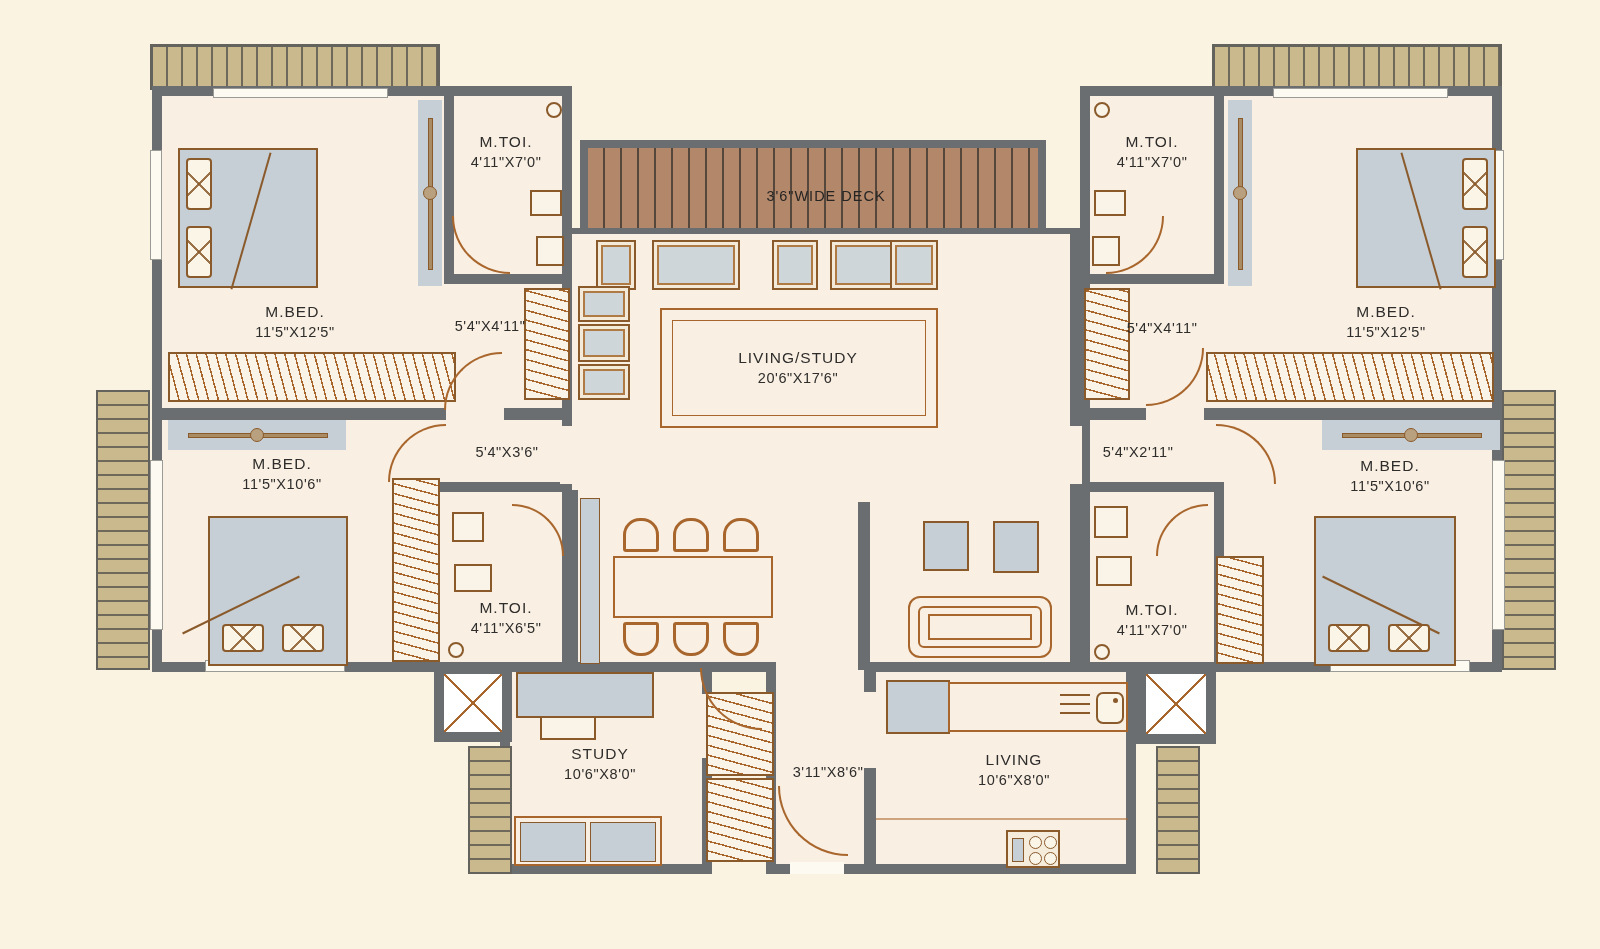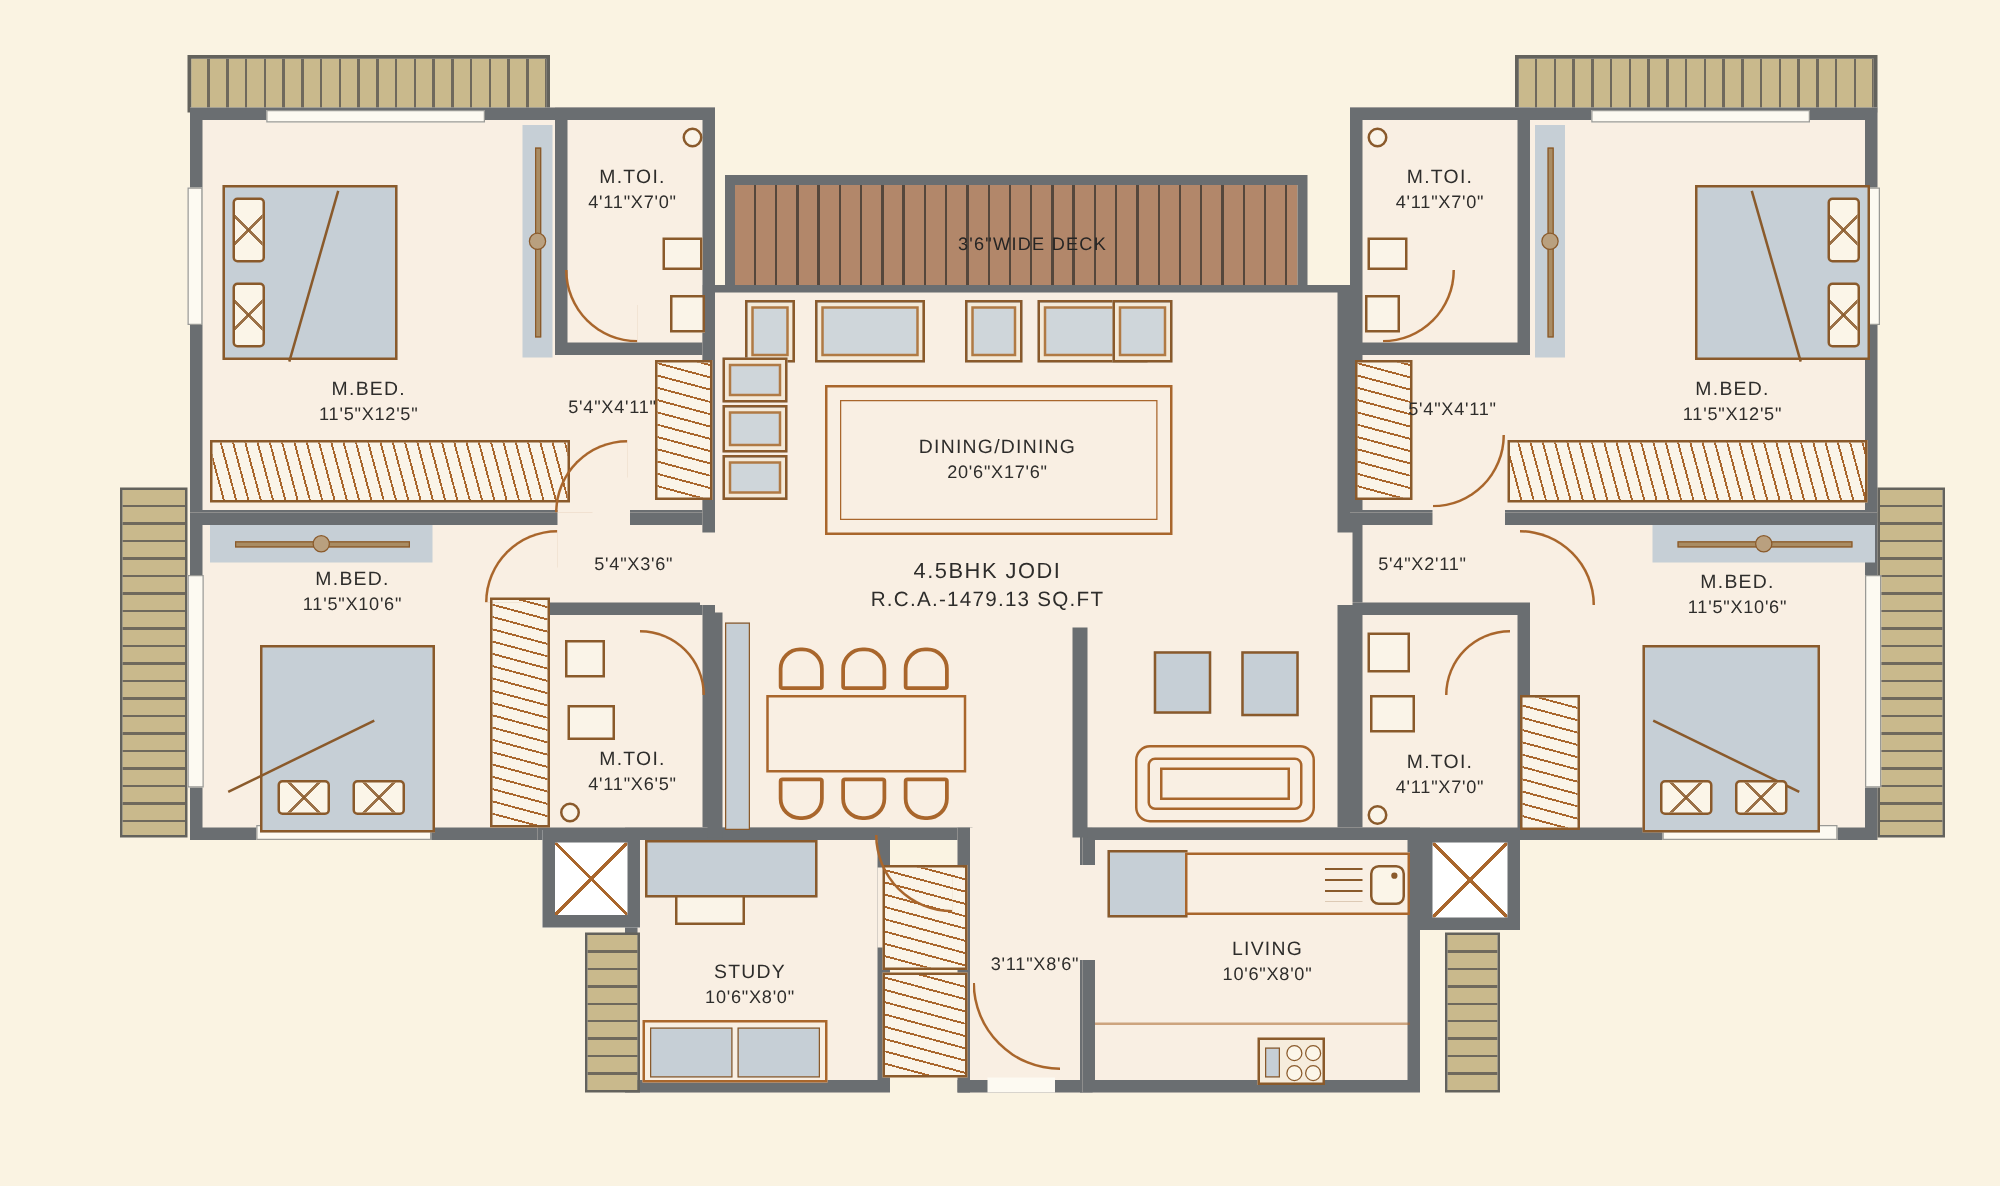--- a/index.html
+++ b/index.html
@@ -266,26 +266,22 @@
   </div>
   <div class="lbl" style="left:507px;top:452px;">
     <div class="dm">5'4"X3'6"</div>
   </div>
   <div class="lbl" style="left:506px;top:618px;">
     <div class="nm">M.TOI.</div>
     <div class="dm">4'11"X6'5"</div>
   </div>
 
   <div class="lbl" style="left:798px;top:368px;">
-    <div class="nm">DINING/DINING</div>
+    <div class="nm">LIVING/STUDY</div>
     <div class="dm">20'6"X17'6"</div>
-  </div>
-  <div class="lbl title" style="left:790px;top:468px;">
-    <div class="nm">4.5BHK JODI</div>
-    <div class="dm">R.C.A.-1479.13 SQ.FT</div>
   </div>
 
   <div class="lbl" style="left:1152px;top:152px;">
     <div class="nm">M.TOI.</div>
     <div class="dm">4'11"X7'0"</div>
   </div>
   <div class="lbl" style="left:1162px;top:328px;">
     <div class="dm">5'4"X4'11"</div>
   </div>
   <div class="lbl" style="left:1386px;top:322px;">
@@ -297,21 +293,21 @@
   </div>
   <div class="lbl" style="left:1152px;top:620px;">
     <div class="nm">M.TOI.</div>
     <div class="dm">4'11"X7'0"</div>
   </div>
   <div class="lbl" style="left:1390px;top:476px;">
     <div class="nm">M.BED.</div>
     <div class="dm">11'5"X10'6"</div>
   </div>
 
-  <div class="lbl" style="left:600px;top:788px;">
+  <div class="lbl" style="left:600px;top:764px;">
     <div class="nm">STUDY</div>
     <div class="dm">10'6"X8'0"</div>
   </div>
   <div class="lbl" style="left:828px;top:772px;">
     <div class="dm">3'11"X8'6"</div>
   </div>
   <div class="lbl" style="left:1014px;top:770px;">
     <div class="nm">LIVING</div>
     <div class="dm">10'6"X8'0"</div>
   </div>

